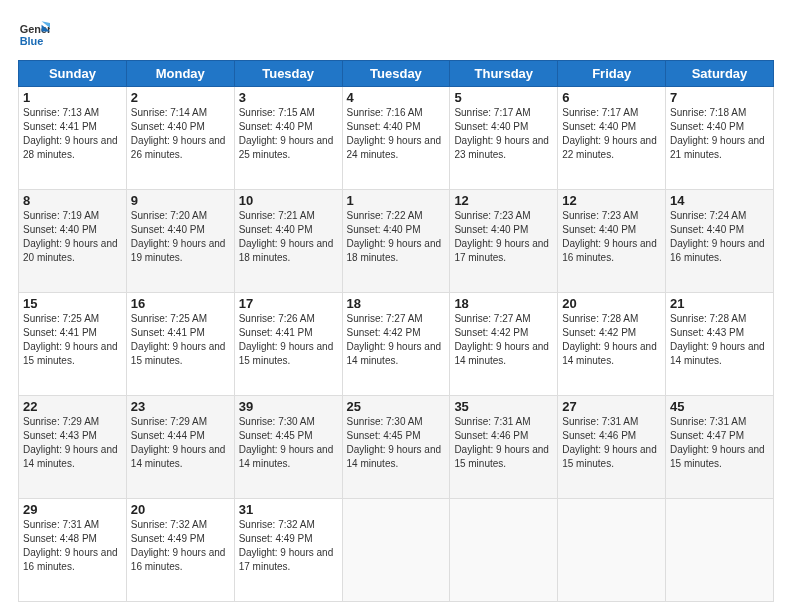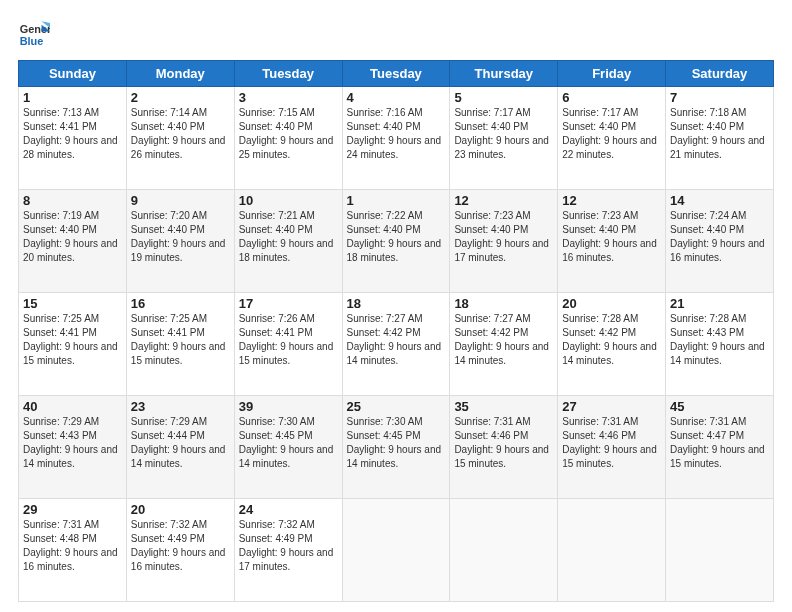--- a/index.html
+++ b/index.html
@@ -205,21 +205,21 @@
         <span class="day-num">20</span>
         <span class="day-info">Sunrise: 7:28 AM<br>Sunset: 4:42 PM<br>Daylight: 9 hours and 14 minutes.</span>
       </td>
           <td>
         <span class="day-num">21</span>
         <span class="day-info">Sunrise: 7:28 AM<br>Sunset: 4:43 PM<br>Daylight: 9 hours and 14 minutes.</span>
       </td>
         </tr>
         <tr>
           <td>
-        <span class="day-num">40</span>
+        <span class="day-num">22</span>
         <span class="day-info">Sunrise: 7:29 AM<br>Sunset: 4:43 PM<br>Daylight: 9 hours and 14 minutes.</span>
       </td>
           <td>
         <span class="day-num">23</span>
         <span class="day-info">Sunrise: 7:29 AM<br>Sunset: 4:44 PM<br>Daylight: 9 hours and 14 minutes.</span>
       </td>
           <td>
         <span class="day-num">39</span>
         <span class="day-info">Sunrise: 7:30 AM<br>Sunset: 4:45 PM<br>Daylight: 9 hours and 14 minutes.</span>
       </td>
@@ -243,21 +243,21 @@
         <tr>
           <td>
         <span class="day-num">29</span>
         <span class="day-info">Sunrise: 7:31 AM<br>Sunset: 4:48 PM<br>Daylight: 9 hours and 16 minutes.</span>
       </td>
           <td>
         <span class="day-num">20</span>
         <span class="day-info">Sunrise: 7:32 AM<br>Sunset: 4:49 PM<br>Daylight: 9 hours and 16 minutes.</span>
       </td>
           <td>
-        <span class="day-num">24</span>
+        <span class="day-num">31</span>
         <span class="day-info">Sunrise: 7:32 AM<br>Sunset: 4:49 PM<br>Daylight: 9 hours and 17 minutes.</span>
       </td>
           <td class="empty-cell"></td>
           <td class="empty-cell"></td>
           <td class="empty-cell"></td>
           <td class="empty-cell"></td>
         </tr>
       </tbody>
   </table>
 </div>

